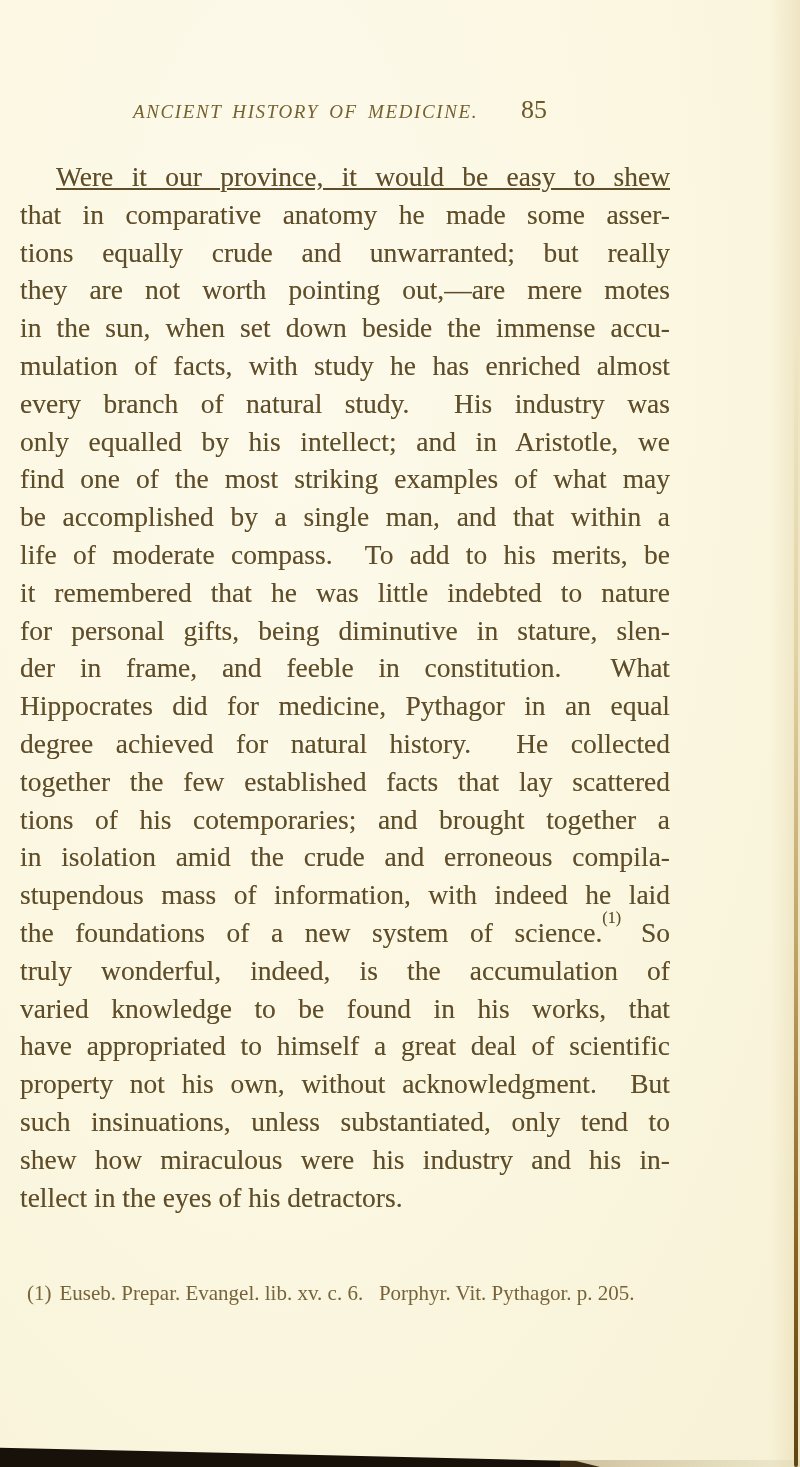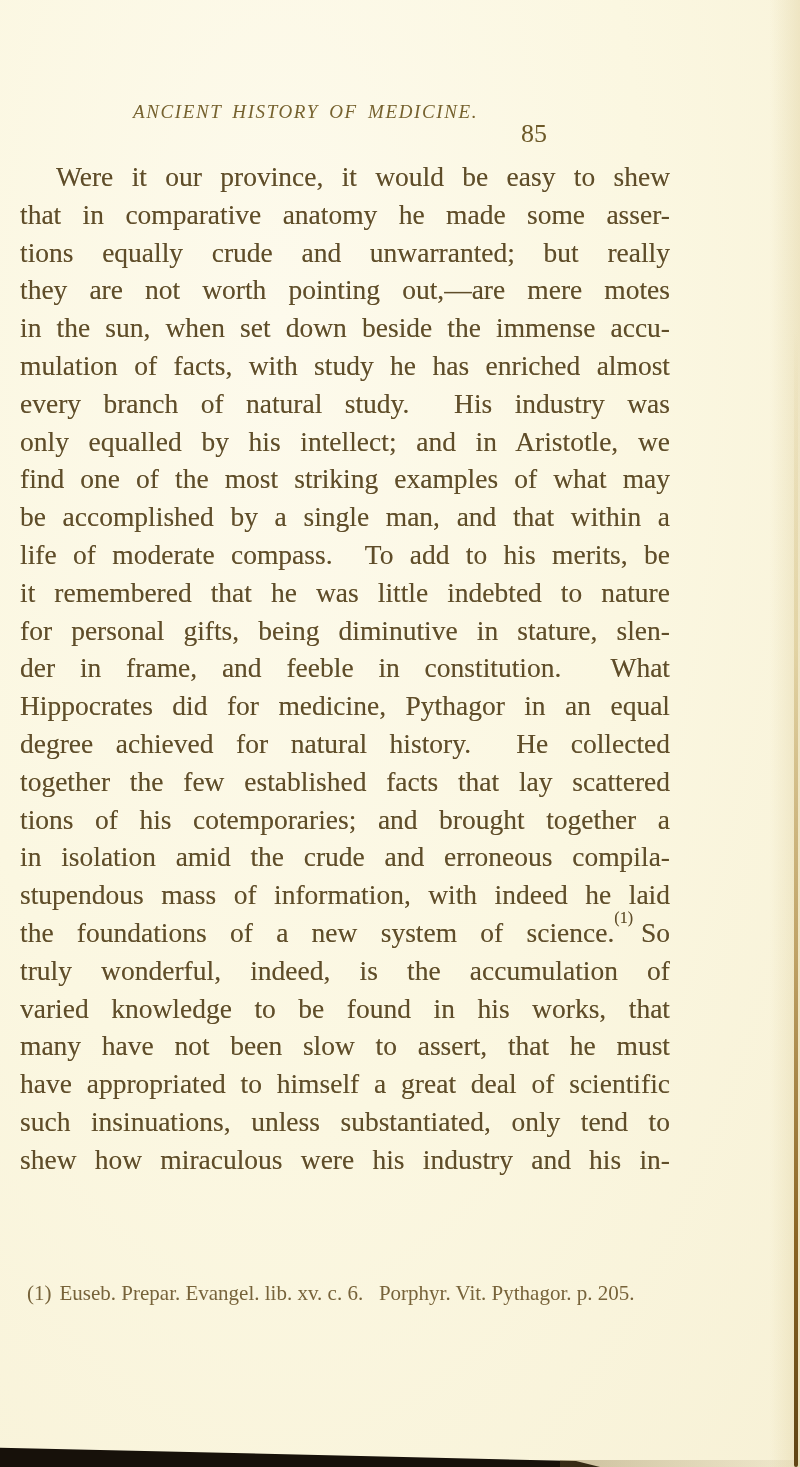--- a/index.html
+++ b/index.html
@@ -73,49 +73,48 @@
     color: #76622f;
     white-space: nowrap;
     font-style: italic;
   }
   .page-number {
     position: absolute;
     left: 521px;
     top: 95px;
     font-size: 26px;
     color: #6d5928;
-    margin-top: 24px;
   }
 
   .body-text {
     position: absolute;
     left: 20px;
     top: 158px;
     width: 650px;
     font-size: 27.5px;
     color: #5f4d29;
     text-shadow: 0 0 0.6px rgba(95,77,41,0.45);
   }
   .line {
     height: 37.8px;
     line-height: 37.8px;
     text-align: justify;
     text-align-last: justify;
     white-space: normal;
     overflow: visible;
   }
-  .line.indent { padding-left: 36px; }
+  .line.indent { padding-left: 36px; text-decoration: underline; }
   .line.last  { text-align-last: left; }
   .line sup {
     font-size: 16px;
     line-height: 0;
     position: relative;
     top: -9px;
   }
-  .line .post { margin-left: 8px; }
+  .line .post { margin-left: 20px; }
 
   .footnote {
     position: absolute;
     left: 27px;
     top: 1281px;
     width: 660px;
     font-size: 21px;
     color: #77633a;
     white-space: nowrap;
   }
@@ -147,24 +146,25 @@
       <div class="line">der in frame, and feeble in constitution.&nbsp; What</div>
       <div class="line">Hippocrates did for medicine, Pythagor in an equal</div>
       <div class="line">degree achieved for natural history.&nbsp; He collected</div>
       <div class="line">together the few established facts that lay scattered</div>
       <div class="line">tions of his cotemporaries; and brought together a</div>
       <div class="line">in isolation amid the crude and erroneous compila-</div>
       <div class="line">stupendous mass of information, with indeed he laid</div>
       <div class="line"><span>the foundations of a new system of science.</span><sup>(1)</sup><span class="post">So</span></div>
       <div class="line">truly wonderful, indeed, is the accumulation of</div>
       <div class="line">varied knowledge to be found in his works, that</div>
-      <div class="line">many have not been slow to assert, that he must</div>
       <div class="line">have appropriated to himself a great deal of scientific</div>
+      <div class="line">property not his own, without acknowledgment.&nbsp; But</div>
       <div class="line">such insinuations, unless substantiated, only tend to</div>
       <div class="line">shew how miraculous were his industry and his in-</div>
+      <div class="line last">tellect in the eyes of his detractors.</div>
     </div>
 
   <div class="footnote">
     <span class="fn-marker">(1)</span><span>Euseb. Prepar. Evangel. lib. xv. c. 6.&nbsp;&nbsp; Porphyr. Vit. Pythagor. p. 205.</span>
   </div>
 
   <div class="right-shade"></div>
   <div class="right-edge-line"></div>
   <div class="bottom-band"></div>
   <div class="bottom-smudge"></div>

